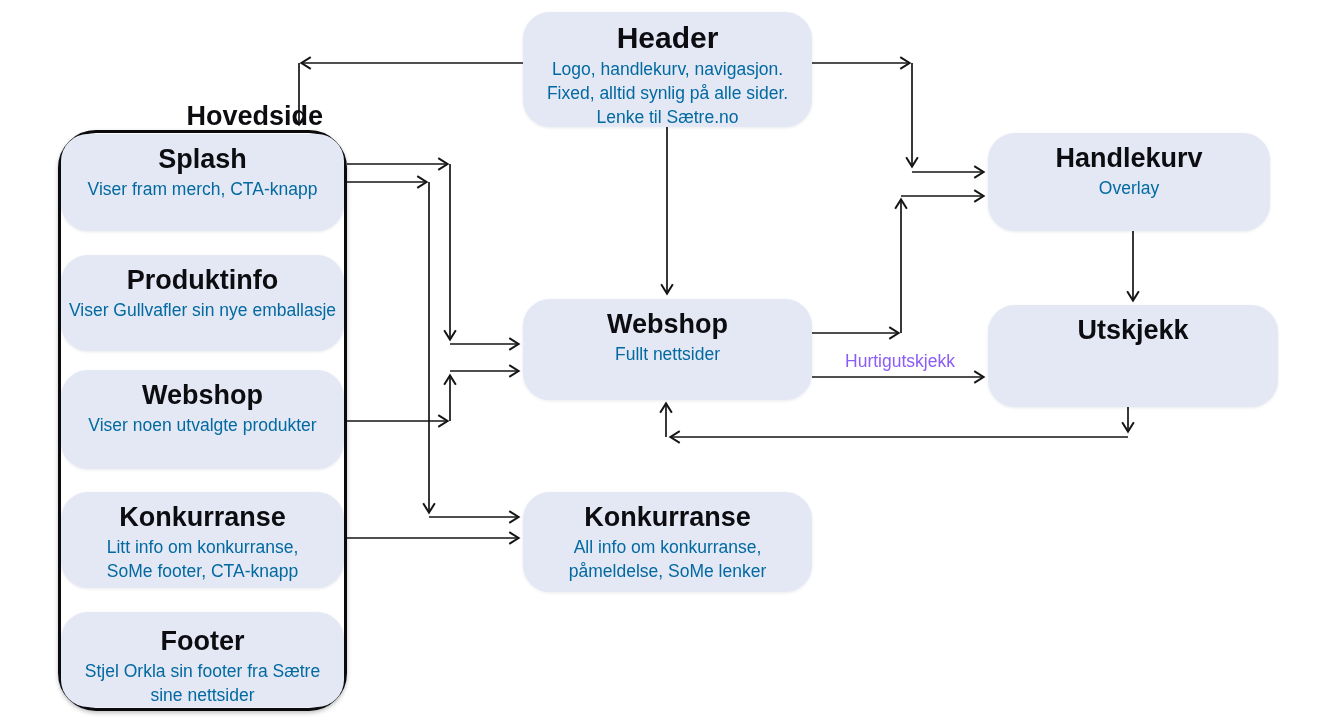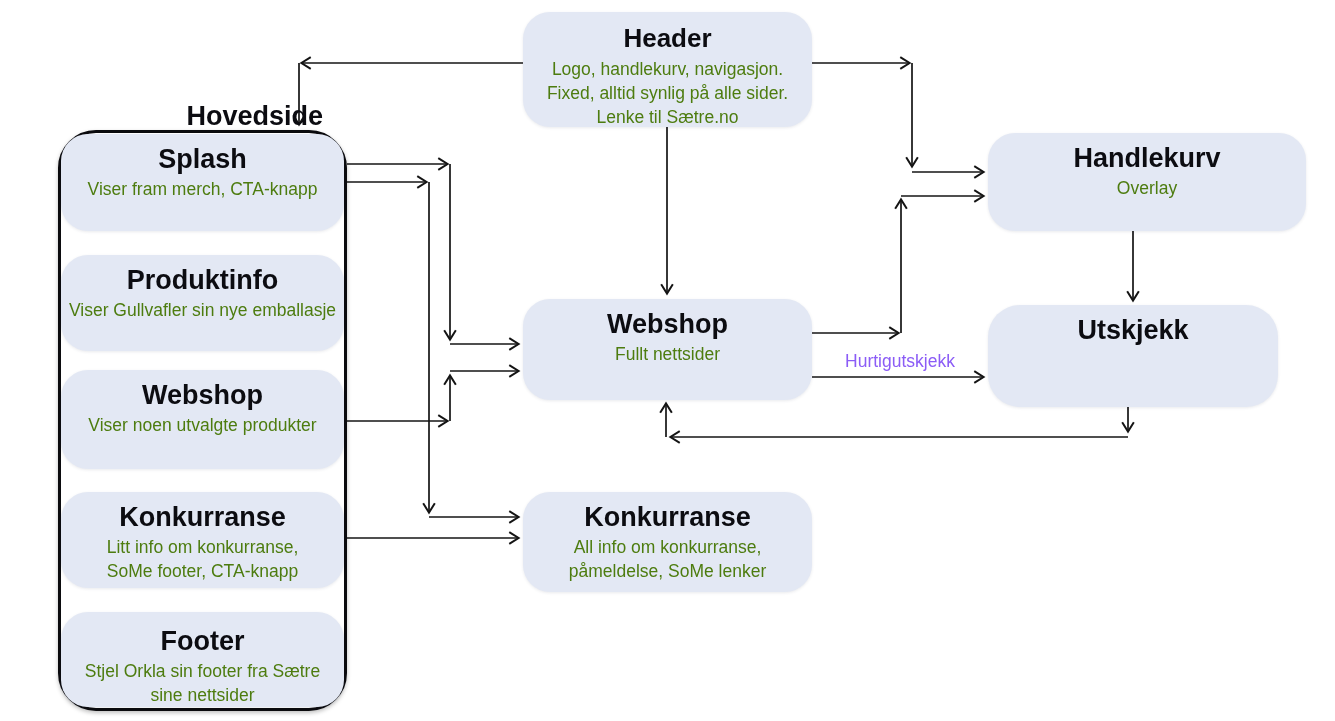--- a/index.html
+++ b/index.html
@@ -33,25 +33,25 @@
     box-sizing: border-box;
     padding-top: 9px;
     box-shadow: 0 1px 3px rgba(40,50,80,0.10);
   }
   .node-title {
     font-size: 27px;
     font-weight: 800;
     line-height: 32px;
     color: #0c0c11;
   }
-  .node-title.big { font-size: 26px; line-height: 34px; }
+  .node-title.big { font-size: 30px; line-height: 34px; }
   .node-desc {
     font-size: 17.5px;
     line-height: 24px;
-    color: #4d7c0f;
+    color: #0369a1;
     white-space: pre-line;
     margin-top: 2px;
   }
   .group-container {
     position: absolute;
     left: 58px; top: 130px;
     width: 289px; height: 581px;
     border: 3.5px solid #0b0b0e;
     border-radius: 38px;
     background: #ffffff;
@@ -176,31 +176,31 @@
     <div class="node-desc">Litt info om konkurranse,
 SoMe footer, CTA-knapp</div>
   </div>
 
   <div class="node" style="left:61px; top:612px; width:283px; height:95px;justify-content:flex-end;">
     <div class="node-title">Footer</div>
     <div class="node-desc">Stjel Orkla sin footer fra Sætre
 sine nettsider</div>
   </div>
 
-  <div class="node" style="left:988px; top:133px; width:318px; height:98px;">
+  <div class="node" style="left:988px; top:133px; width:282px; height:98px;">
     <div class="node-title">Handlekurv</div>
     <div class="node-desc">Overlay</div>
   </div>
 
   <div class="node" style="left:523px; top:299px; width:289px; height:101px;">
     <div class="node-title">Webshop</div>
     <div class="node-desc">Fullt nettsider</div>
   </div>
 
-  <div class="node" style="left:988px; top:305px; width:290px; height:102px;border-radius:32px;">
+  <div class="node" style="left:988px; top:305px; width:290px; height:102px;">
     <div class="node-title">Utskjekk</div>
   </div>
 
   <div class="node" style="left:523px; top:492px; width:289px; height:100px;">
     <div class="node-title">Konkurranse</div>
     <div class="node-desc">All info om konkurranse,
 påmeldelse, SoMe lenker</div>
   </div>
 
   <div class="edge-label">Hurtigutskjekk</div>

